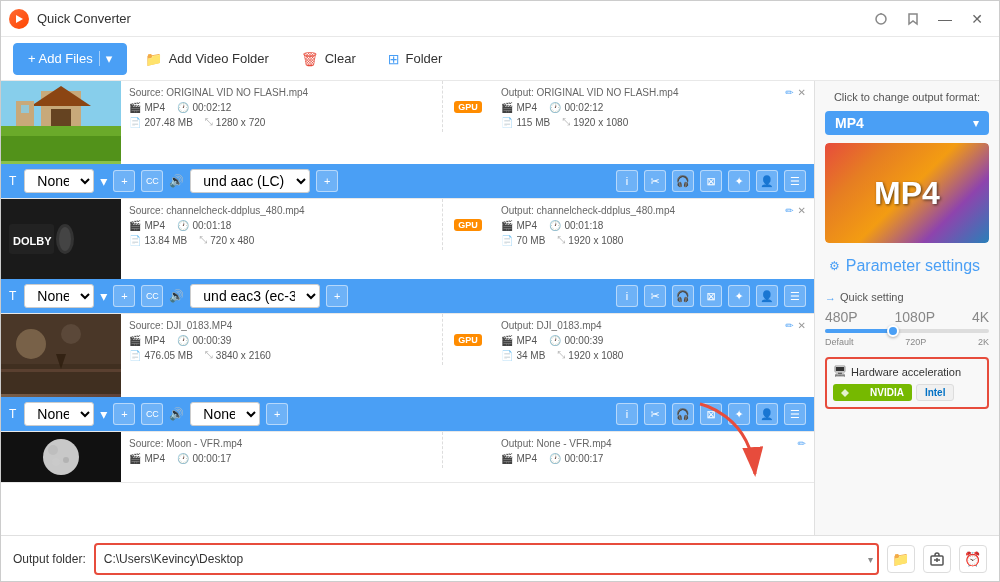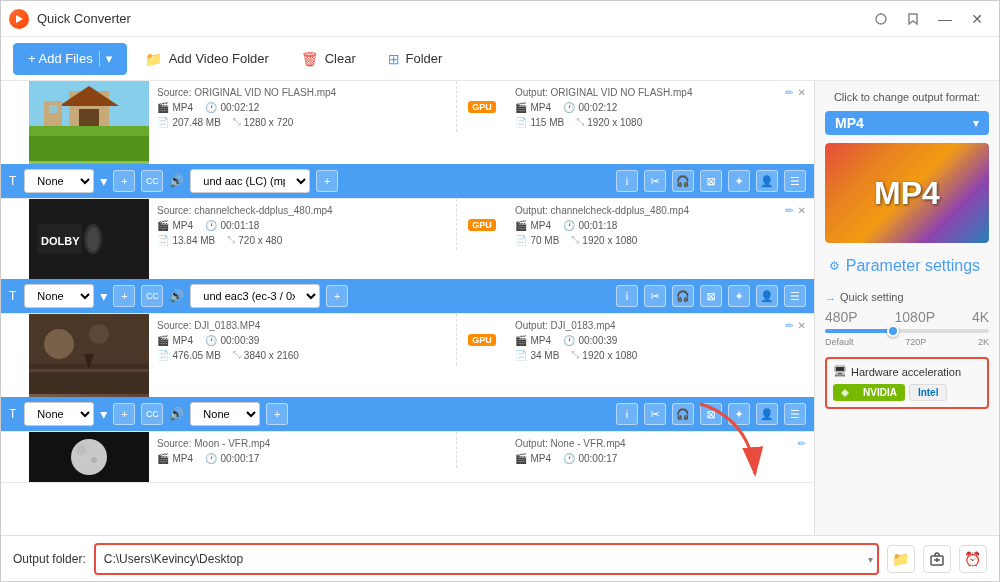--- a/index.html
+++ b/index.html
@@ -25,45 +25,45 @@
 
     
     .main-content { display: flex; flex: 1; overflow: hidden; }
 
     
     .file-list-area { flex: 1; overflow-y: auto; background: #fff; }
 
     
     .file-item { border-bottom: 1px solid #e8e8e8; }
     .file-info-row { display: flex; align-items: stretch; min-height: 80px; }
-    .file-thumbnail { width: 120px; flex-shrink: 0; overflow: hidden; position: relative; margin-left: 28px; }
+    .file-thumbnail { width: 120px; flex-shrink: 0; overflow: hidden; position: relative; }
     .gpu-badge { background: #ff8c00; color: #fff; border-radius: 3px; font-size: 9px; padding: 1px 4px; font-weight: bold; }
 
     
     .control-row { height: 34px; background: #4a9ff5; display: flex; align-items: center; padding: 0 8px; gap: 6px; }
-    .ctrl-dropdown { height: 24px; padding: 0 8px; border: 1px solid #ccc; border-radius: 3px; background: #fff; font-size: 11px; cursor: pointer; }
+    .ctrl-dropdown { height: 24px; padding: 0 8px; border: 1px solid #ccc; border-radius: 3px; background: #fff; font-size: 14px; cursor: pointer; }
     .ctrl-btn { width: 22px; height: 22px; border: 1px solid rgba(255,255,255,0.5); background: rgba(255,255,255,0.2); border-radius: 3px; cursor: pointer; display: flex; align-items: center; justify-content: center; color: #fff; font-size: 11px; }
 
     
     .right-panel { width: 185px; flex-shrink: 0; background: #f8f8f8; border-left: 1px solid #e0e0e0; padding: 10px; overflow-y: auto; }
     .output-format-label { font-size: 11px; color: #555; margin-bottom: 8px; text-align: center; }
     .format-selector { background: #4a9ff5; color: #fff; border-radius: 4px; padding: 4px 10px; display: flex; align-items: center; justify-content: space-between; margin-bottom: 8px; cursor: pointer; }
     .format-preview { background: #fff; border-radius: 4px; height: 100px; display: flex; align-items: center; justify-content: center; margin-bottom: 10px; overflow: hidden; }
     .param-settings-btn { display: flex; align-items: center; gap: 6px; font-size: 12px; color: #4a9ff5; cursor: pointer; margin-bottom: 12px; padding: 4px; }
     .quick-setting-label { font-size: 11px; color: #555; margin-bottom: 6px; display: flex; align-items: center; gap: 4px; }
     .quality-slider-container { margin-bottom: 10px; }
     .quality-labels { display: flex; justify-content: space-between; font-size: 14px; color: #888; margin-bottom: 4px; }
     .quality-slider-track { height: 4px; background: #ddd; border-radius: 2px; position: relative; margin: 4px 0; }
     .quality-slider-fill { height: 100%; background: #4a9ff5; border-radius: 2px; width: 40%; }
     .quality-slider-thumb { width: 12px; height: 12px; background: #4a9ff5; border-radius: 50%; position: absolute; top: -4px; left: 38%; border: 2px solid #fff; box-shadow: 0 1px 3px rgba(0,0,0,0.3); }
     .quality-default-labels { display: flex; justify-content: space-between; font-size: 9px; color: #888; }
     .hw-accel-section { border: 2px solid #e74c3c; border-radius: 4px; padding: 6px; }
     .hw-accel-label { font-size: 11px; color: #333; margin-bottom: 6px; display: flex; align-items: center; gap: 4px; }
     .hw-logo-row { display: flex; gap: 4px; }
-    .nvidia-badge { background: #76b900; color: #fff; border-radius: 3px; padding: 2px 8px; font-size: 10px; font-weight: bold; display: flex; align-items: center; gap: 10px; }
+    .nvidia-badge { background: #76b900; color: #fff; border-radius: 3px; padding: 2px 8px; font-size: 10px; font-weight: bold; display: flex; align-items: center; gap: 17px; }
     .intel-badge { background: #f0f0f0; color: #0071c5; border-radius: 3px; padding: 2px 8px; font-size: 10px; font-weight: bold; border: 1px solid #ddd; display: flex; align-items: center; gap: 3px; }
 
     
     .bottom-bar { height: 46px; background: #fff; border-top: 1px solid #e0e0e0; display: flex; align-items: center; padding: 0 12px; gap: 8px; flex-shrink: 0; }
     .output-folder-label { font-size: 12px; color: #333; white-space: nowrap; }
     .output-folder-input-wrap { flex: 1; position: relative; border: 2px solid #e74c3c; border-radius: 4px; }
     .output-folder-input { width: 100%; height: 28px; padding: 0 8px; border: none; outline: none; font-size: 12px; color: #333; background: #fff; border-radius: 4px; }
     .folder-dropdown-arrow { position: absolute; right: 4px; top: 50%; transform: translateY(-50%); color: #888; font-size: 10px; pointer-events: none; }
     .folder-open-btn { width: 28px; height: 28px; border: 1px solid #ddd; background: #fff; border-radius: 4px; cursor: pointer; display: flex; align-items: center; justify-content: center; color: #f0a000; font-size: 14px; }
     .export-btn { width: 28px; height: 28px; border: 1px solid #ddd; background: #fff; border-radius: 4px; cursor: pointer; display: flex; align-items: center; justify-content: center; color: #555; font-size: 12px; }

